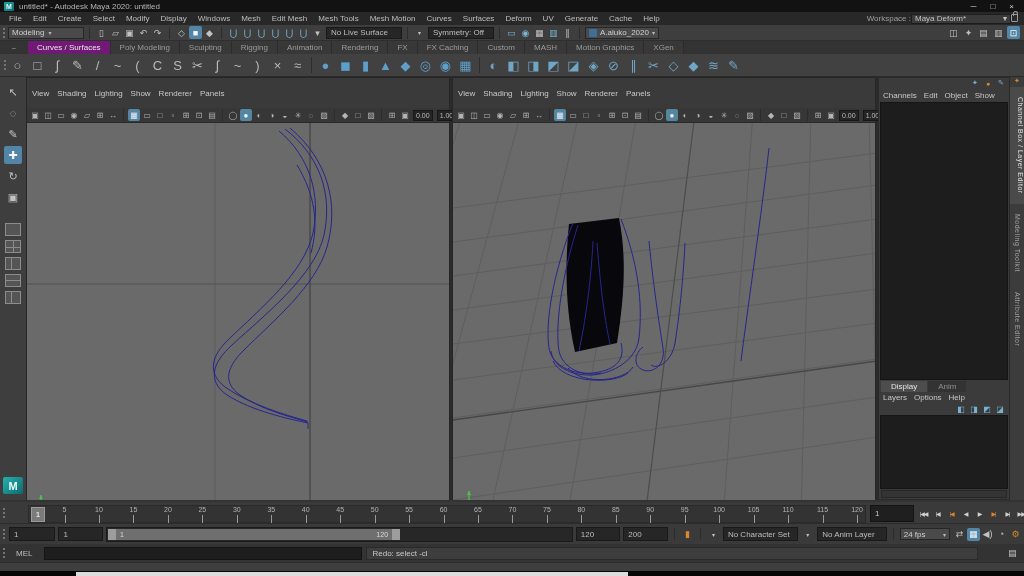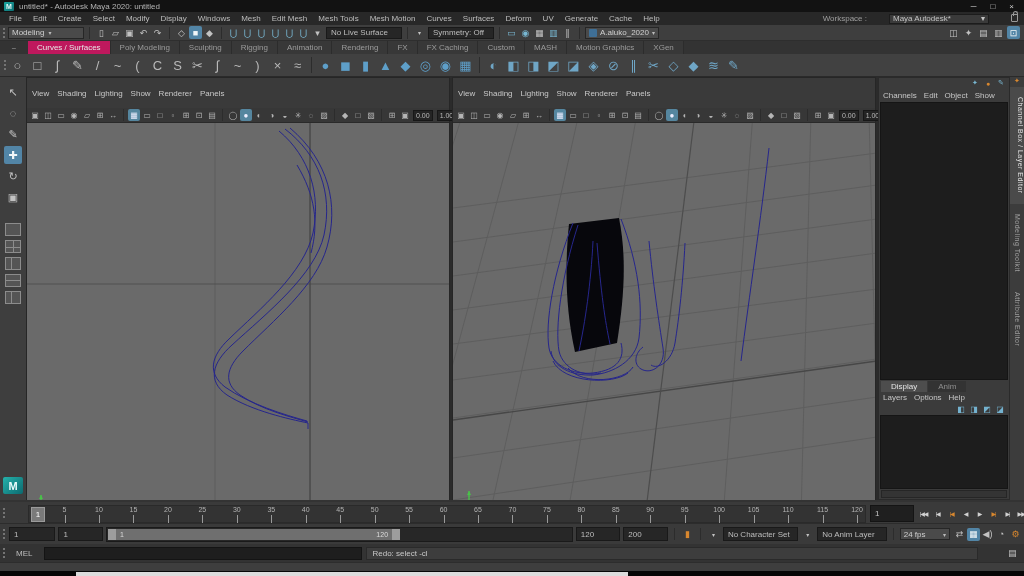--- a/index.html
+++ b/index.html
@@ -10,21 +10,21 @@
   
   #titlebar{left:0;top:0;width:1024px;height:12px;background:#121212;display:flex;align-items:center;gap:5px;padding:0 4px}
   #maya-logo{width:10px;height:9px;background:linear-gradient(135deg,#19a6a0,#0d6f74);color:#e8f6f6;font-size:7px;font-weight:bold;display:flex;align-items:center;justify-content:center;border-radius:1px}
   #win-title{font-size:8px;color:#b5b5b5}
   #win-controls{margin-left:auto;display:flex;gap:14px;padding-right:6px}
   #win-controls span{font-size:8px;color:#cfcfcf;cursor:default}
 
   
   #menubar{left:0;top:12px;width:1024px;height:13px;background:#282828;display:flex;align-items:center;padding:0 4px}
   #menubar .mi{font-size:8px;color:#bdbdbd;padding:0 5px}
-  #workspace{margin-left:auto;display:flex;align-items:flex-start;gap:22px}
+  #workspace{margin-left:auto;display:flex;align-items:flex-start;gap:0}
   #workspace-label{color:#9f9f9f}
   #workspace-select{width:100px;height:10px;background:#3a3a3a;border:1px solid #1c1c1c;color:#c4c4c4;display:flex;align-items:center;justify-content:space-between;padding:0 3px}
   #workspace-lock{width:7px;height:8px;border:1px solid #9a9a9a;border-radius:1px;position:relative;margin-right:2px}
   #workspace-lock:before{content:"";position:absolute;left:1px;top:-4px;width:3px;height:4px;border:1px solid #9a9a9a;border-bottom:none;border-radius:3px 3px 0 0}
 
   
   #statusline{left:0;top:25px;width:1024px;height:16px;background:#3e3e3e;display:flex;align-items:center;gap:2px;padding:0 2px;border-bottom:1px solid #2e2e2e}
   .grip{width:4px;height:12px;background-image:radial-gradient(circle,#747474 1px,transparent 1.2px);background-size:4px 4px;flex:none}
   .dd{height:12px;background:#4a4a4a;border:1px solid #262626;display:flex;align-items:center;gap:4px;padding:0 3px;color:#cfcfcf}
   .dd .caret{font-size:6px;color:#bbb}
@@ -36,21 +36,21 @@
   .isep{width:1px;height:12px;background:#2c2c2c;margin:0 3px;flex:none}
   .iconrow{display:flex;align-items:center;gap:1px}
   #user-chip{display:flex;align-items:center;gap:3px}
   #user-chip .avatar{width:8px;height:8px;background:#3f6f96;border-radius:1px}
   #right-toggles{margin-left:auto;display:flex;gap:2px;padding-right:2px}
 
   
   #shelftabs{left:0;top:41px;width:1024px;height:13px;background:#333;display:flex;align-items:flex-end;padding:0 2px}
   #shelf-collapse{width:12px;height:10px;color:#999;font-size:8px;display:flex;align-items:center;justify-content:center;margin:0 8px 1px 6px}
   #shelftabs .tab{font-size:8px;color:#9b9b9b;padding:2px 9px;background:#383838;border-right:1px solid #2c2c2c}
-  #shelftabs .tab.active{background:#be185d;color:#e6e6e6}
+  #shelftabs .tab.active{background:#701a75;color:#e6e6e6}
   #shelficons{left:0;top:54px;width:1024px;height:23px;background:#414141;display:flex;align-items:center;gap:1px;padding:0 3px;border-bottom:1px solid #2a2a2a}
   #shelficons .ic{width:19px;height:19px;font-size:13px;color:#b9b9b9}
   #shelficons .ic.blue{color:#5e9fc9}
   #shelficons .ic.mix{color:#6fa6c6}
   #shelficons .isep{height:16px}
 
   
   #main{left:0;top:77px;width:1024px;height:423px;background:#2b2b2b}
   #toolbox{left:0;top:0;width:26px;height:423px;background:#3e3e3e;display:flex;flex-direction:column;align-items:center;gap:3px;padding-top:6px}
   #toolbox .ic{width:18px;height:18px;font-size:11px}
@@ -162,21 +162,21 @@
       <span class="mi">Surfaces</span>
       <span class="mi">Deform</span>
       <span class="mi">UV</span>
       <span class="mi">Generate</span>
       <span class="mi">Cache</span>
       <span class="mi">Help</span>
     </div>
   <div id="workspace">
     <span id="workspace-label">Workspace :</span>
     <div id="workspace-select">
-      <span>Maya Autodesk*</span>
+      <span>Maya Deform*</span>
       <span class="caret">▾</span>
     </div>
     <div id="workspace-lock"></div>
   </div>
 </div>
 
 <div class="abs" id="statusline">
   <div class="grip"></div>
   <div class="dd" style="width:76px">
     <span>Modeling</span>

